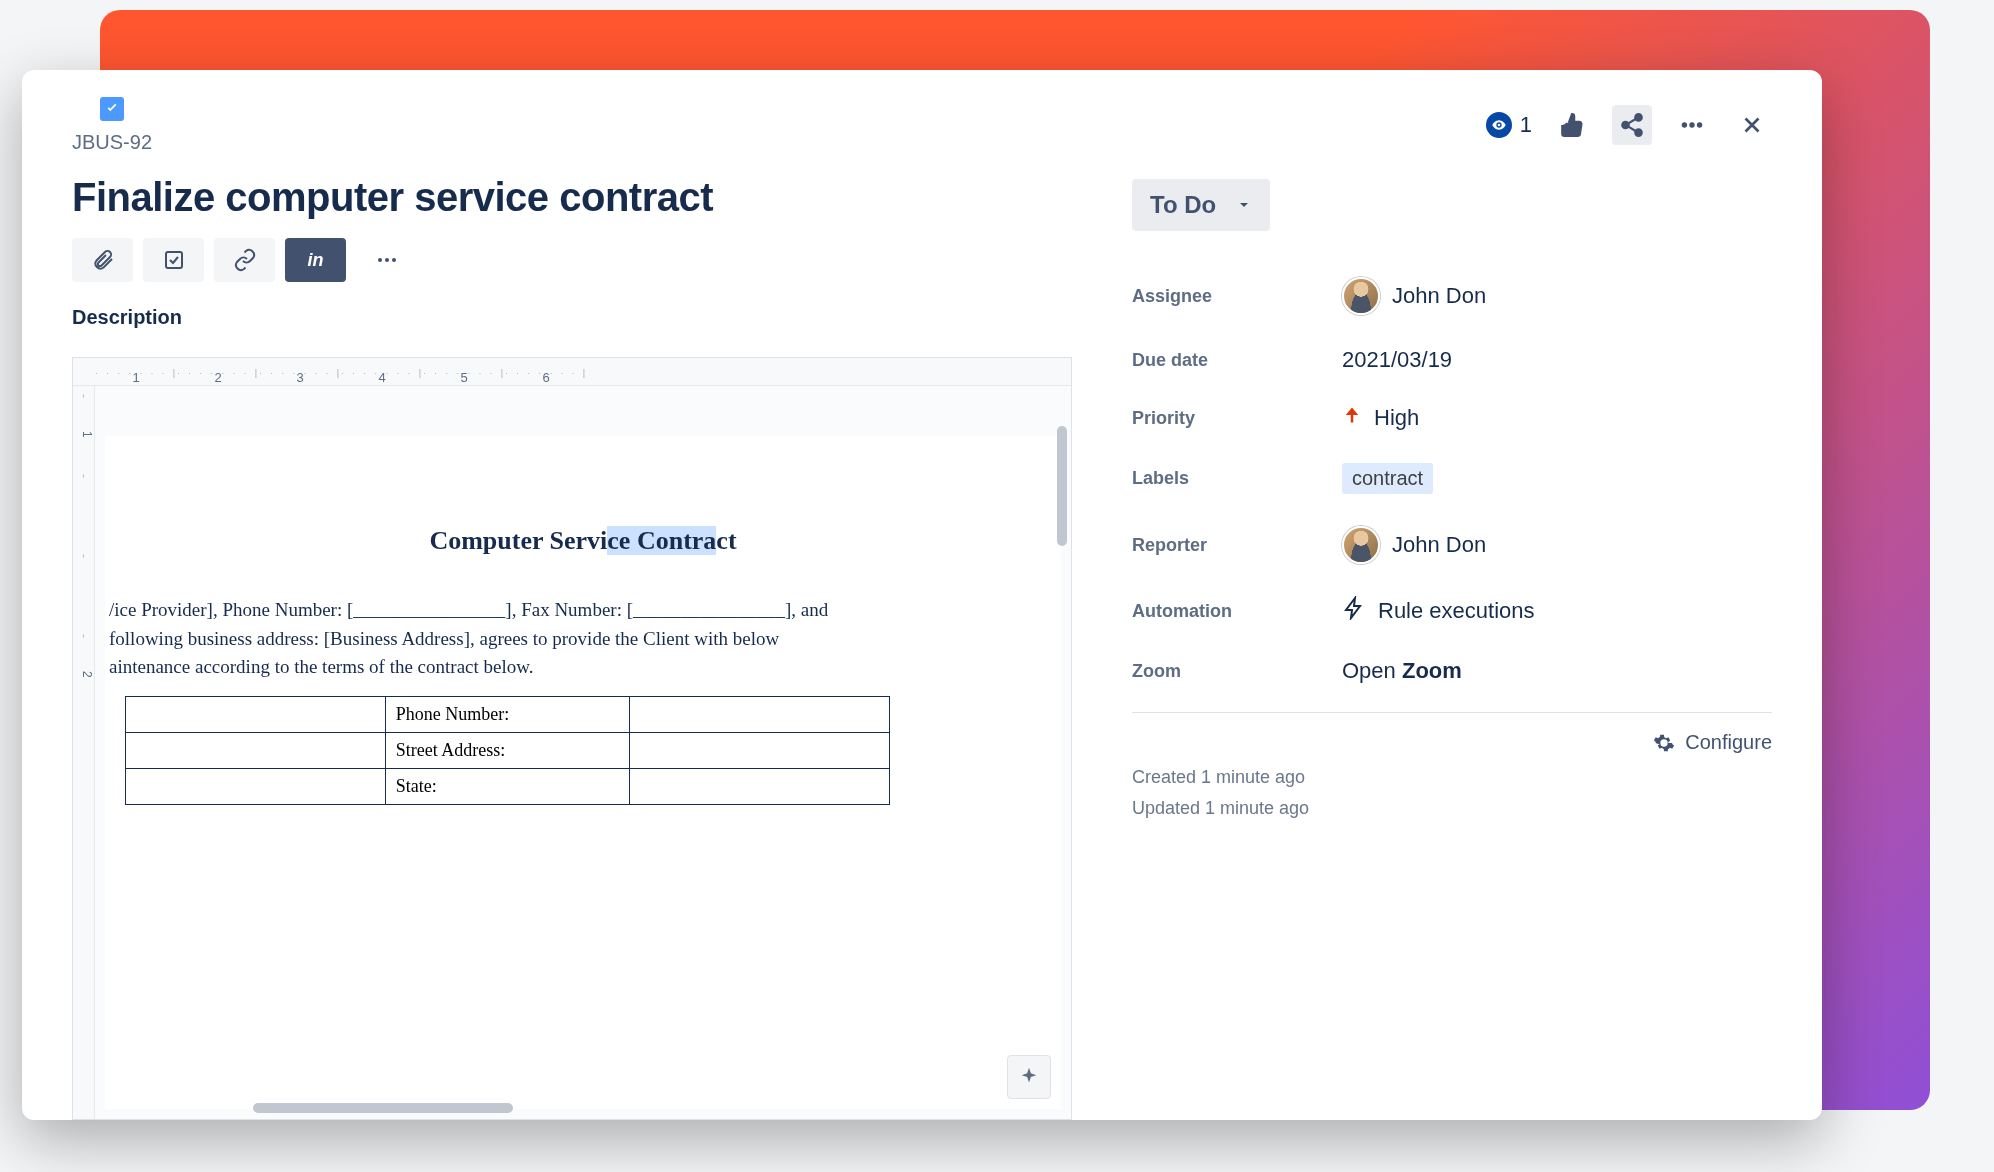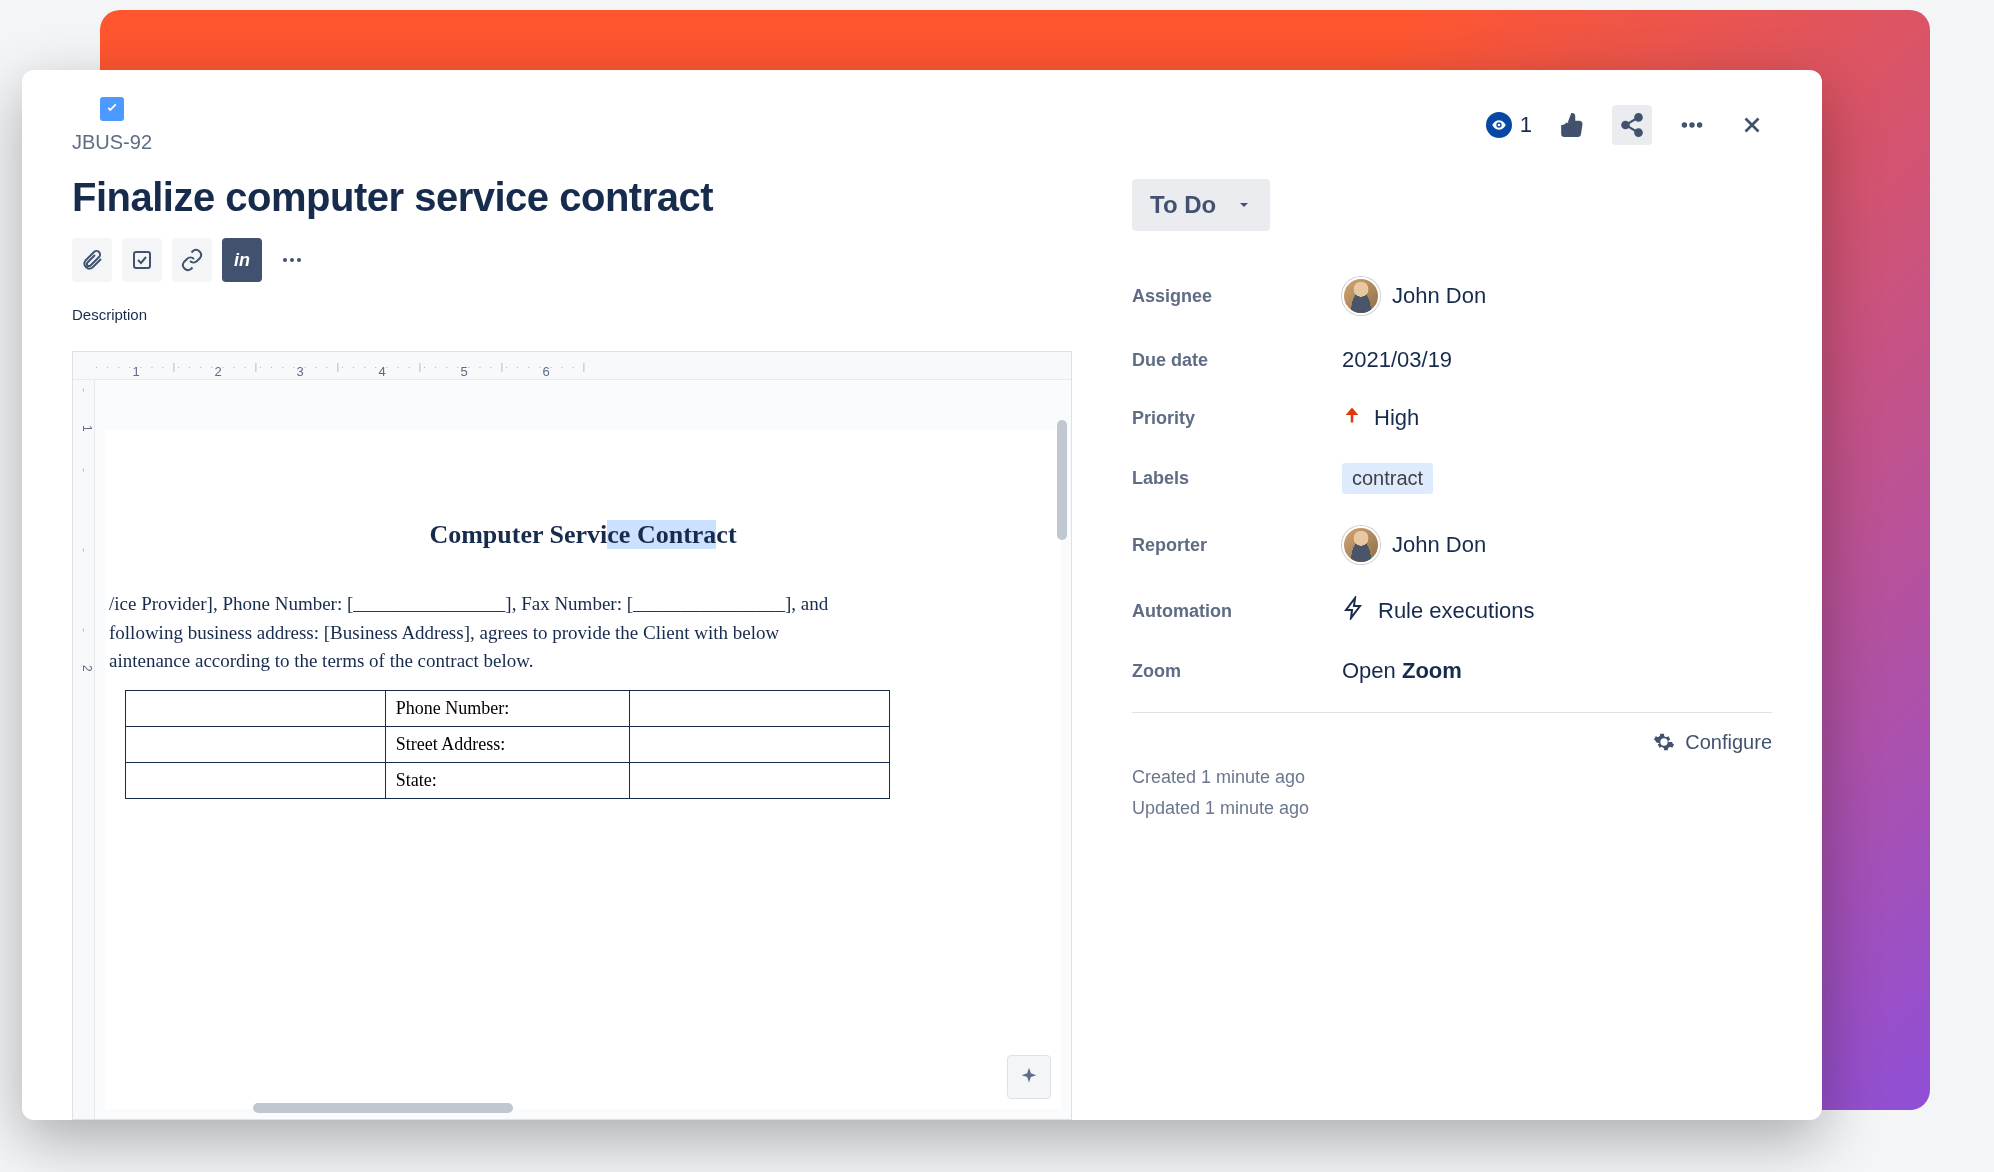--- a/index.html
+++ b/index.html
@@ -35,24 +35,24 @@
 .eye-icon { width:26px; height:26px; background:#0747A6; border-radius:50%; display:flex; align-items:center; justify-content:center;}
 .eye-icon svg { width:16px; height:16px; fill:#fff;}
 .watch-count { color:#172B4D; font-size:22px; font-weight:500;}
 .icon-btn { width:40px; height:40px; display:flex; align-items:center; justify-content:center; border-radius:4px; color:#42526E; cursor:pointer;}
 .icon-btn.selected { background:#ebecf0; }
 .icon-btn svg { width:26px; height:26px; fill:currentColor; stroke:currentColor;}
 .body { display:flex; flex:1; gap:60px; margin-top:30px; min-height:0;}
 .main { flex:1; min-width:0; display:flex; flex-direction:column;}
 .title { font-size:40px; font-weight:600; color:#172B4D; letter-spacing:-0.5px; margin-bottom:18px;}
 .toolbar { display:flex; gap:10px; margin-bottom:24px;}
-.tool-btn { width:40px; height:44px; background:#f4f5f7; border-radius:4px; display:flex; align-items:center; justify-content:center; color:#42526E; cursor:pointer;}
+.tool-btn { width:61px; height:44px; background:#f4f5f7; border-radius:4px; display:flex; align-items:center; justify-content:center; color:#42526E; cursor:pointer;}
 .tool-btn.invision { background:#42526E; color:#fff;}
 .tool-btn svg { width:24px; height:24px; }
-.section-label { font-size:15px; font-weight:400; color:#172B4D; margin-bottom:28px;}
+.section-label { font-size:20px; font-weight:700; color:#172B4D; margin-bottom:28px;}
 .doc-preview { flex:1; background:#fff; border:1px solid #dfe1e6; position:relative; min-height:0;}
 .ruler-h { height:28px; background:#f8f9fa; border-bottom:1px solid #e6e8eb; display:flex; align-items:flex-end; padding-left:22px; font-size:13px; color:#5e6c84; gap:0; overflow:hidden;}
 .ruler-h .num { width:82px; text-align:center; position:relative;}
 .ruler-h .num::after { content:"· · · · · · · | · · · · · · ·"; position:absolute; left:0; right:0; top:-2px; font-size:9px; letter-spacing:2.8px; color:#aaa; white-space:nowrap; overflow:hidden;}
 .ruler-wrap { display:flex; height:calc(100% - 28px);}
 .ruler-v { width:22px; background:#f8f9fa; border-right:1px solid #e6e8eb; display:flex; flex-direction:column; padding-top:8px; font-size:12px; color:#5e6c84;}
 .ruler-v .vtick { height:80px; writing-mode:vertical-rl; text-align:center; position:relative;}
 .ruler-v .vtick::before { content:"-"; position:absolute; left:4px; top:0; color:#bbb;}
 .doc-page { flex:1; padding:50px 10px 10px 10px; overflow:hidden; position:relative; background:#fafbfc;}
 .doc-inner { background:#fff; height:100%; padding:90px 0 0 0; overflow:hidden;}
@@ -72,21 +72,21 @@
 .field-label { width:210px; color:#5e6c84; font-size:18px; font-weight:600;}
 .field-value { flex:1; display:flex; align-items:center; gap:12px; font-size:22px; color:#172B4D;}
 .avatar { width:38px; height:38px; border-radius:50%; background:linear-gradient(135deg,#d4a574 0%, #8b6f47 100%); border:2px solid #fff; box-shadow:0 0 0 1px #ccc; position:relative; overflow:hidden;}
 .avatar::after { content:""; position:absolute; inset:0; background:radial-gradient(circle at 50% 30%, #e8c8a0 0%, #e8c8a0 25%, transparent 26%), radial-gradient(ellipse at 50% 90%, #4a5568 0%, #4a5568 40%, transparent 41%);}
 .priority-arrow { color:#DE350B; }
 .label-chip { background:#deebff; color:#404040; padding:4px 10px; border-radius:3px; font-size:20px;}
 .lightning svg { width:24px; height:24px; stroke:#172B4D; fill:none; stroke-width:2;}
 .zoom-val b { font-weight:700;}
 .meta-footer { border-top:1px solid #dfe1e6; margin-top:12px; padding-top:18px; display:flex; justify-content:space-between; align-items:flex-start;}
 .meta-timestamps { display:flex; flex-direction:column; gap:10px; color:#6b778c; font-size:18px;margin-top:36px;}
-.configure { display:flex; align-items:flex-start; gap:10px; color:#42526E; font-size:20px; font-weight:500; cursor:pointer;}
+.configure { display:flex; align-items:flex-end; gap:10px; color:#42526E; font-size:20px; font-weight:500; cursor:pointer;}
 .configure svg { width:22px; height:22px; fill:#42526E;}
 </style>
 </head>
 <body>
 
 <div class="backdrop"></div>
 
 <div class="modal">
 
   <div class="breadcrumb-row">

